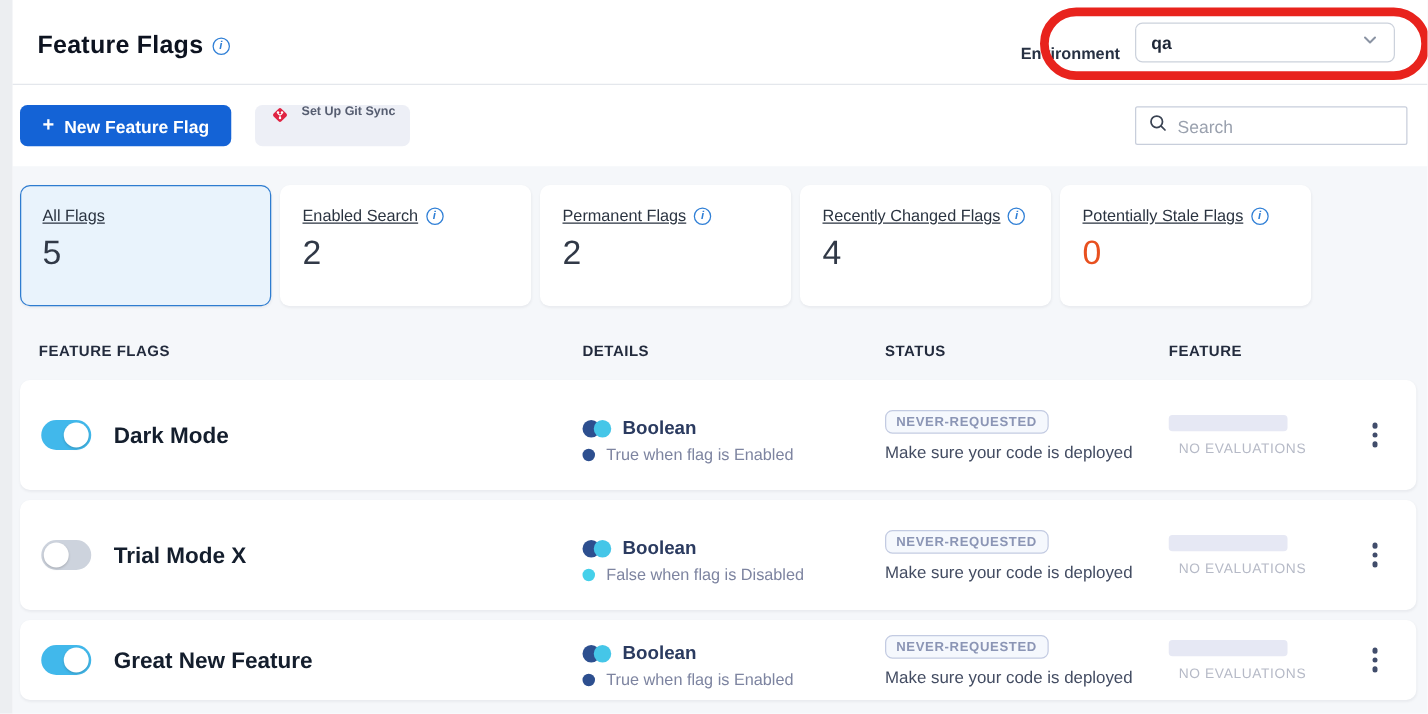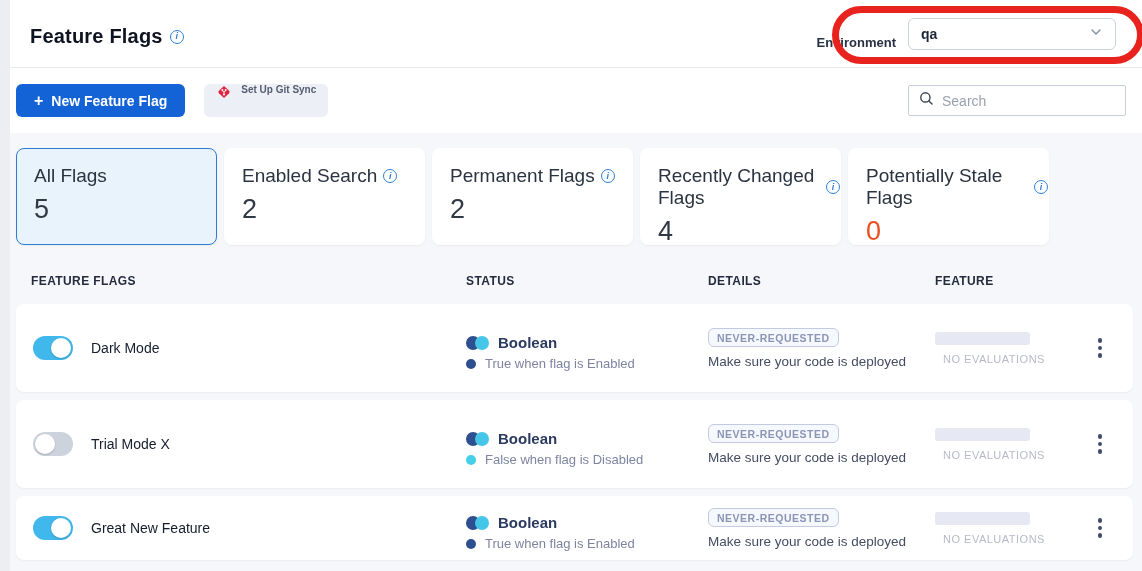--- a/index.html
+++ b/index.html
@@ -47,41 +47,41 @@
   .search-input::placeholder { color:#9aa1ae; }
 
   
   .content { background:#f5f7fa; height:438px; padding:15px 0 0 6px; }
 
   .stats-row { display:flex; gap:7px; }
   .stat-card { width:201px; height:97px; background:#fff; border:1px solid transparent; border-radius:8px;
     padding:16px 0 0 17px; box-shadow:0 1px 2px rgba(16,24,40,.05); cursor:pointer; }
   .stat-card.selected { background:#e9f3fc; border-color:#2e7cd0; }
   .stat-label-row { display:flex; align-items:center; gap:6px; }
-  .stat-label { font-size:19px; color:#2a3340; }
+  .stat-label { font-size:13px; color:#2a3340;text-decoration:underline; }
   .stat-value { font-size:27px; font-weight:500; color:#313947; margin-top:7px; }
   .stat-value.accent { color:#e8501f; }
 
   .table-head { margin-top:29px; margin-bottom:16px; display:grid;
     grid-template-columns:435px 242px 227px 1fr; padding-left:15px; width:1117px; }
   .th { font-size:12px; font-weight:700; color:#232b3d; letter-spacing:.4px; }
 
   .flag-row { width:1117px; background:#fff; border-radius:8px; box-shadow:0 1px 2px rgba(16,24,40,.05);
     margin-bottom:8px; display:grid; grid-template-columns:433px 242px 227px 1fr; align-items:center; padding-left:17px; height:88px; }
   .flag-row.short { height:64px; overflow:hidden; }
 
   .name-cell { display:flex; align-items:center; gap:18px; }
   .toggle { width:40px; height:24px; border-radius:12px; position:relative; cursor:pointer; flex:0 0 auto; }
   .toggle.on  { background:#41b8eb; }
   .toggle.off { background:#cdd3dd; }
   .toggle .knob { position:absolute; top:2px; width:20px; height:20px; background:#fff; border-radius:50%;
     box-shadow:0 1px 2px rgba(0,0,0,.18); }
   .toggle.on  .knob { right:2px; }
   .toggle.off .knob { left:2px; }
-  .flag-name { font-size:14px; font-weight:400; color:#141e2d; }
+  .flag-name { font-size:18px; font-weight:700; color:#141e2d; }
 
   .type-line { display:flex; align-items:center; gap:9px;margin-top:9px; }
   .bool-icon { position:relative; width:23px; height:14px; flex:0 0 auto; }
   .bool-icon .c1 { position:absolute; left:0; top:0; width:14px; height:14px; border-radius:50%; background:#2d4f8f; }
   .bool-icon .c2 { position:absolute; left:9px; top:0; width:14px; height:14px; border-radius:50%; background:#45c6e8; }
   .type-label { font-size:15px; font-weight:600; color:#2b3b60; }
   .variation-line { display:flex; align-items:center; gap:9px; margin-top:5px; }
   .variation-dot { width:10px; height:10px; border-radius:50%; flex:0 0 auto; }
   .variation-text { font-size:13px; color:#7d84a0; }
 
@@ -183,22 +183,22 @@
         <div class="stat-label-row">
           <span class="stat-label">Potentially Stale Flags</span>
           <span class="info-icon">i</span>
         </div>
         <div class="stat-value accent">0</div>
       </div>
     </div>
 
     <div class="table-head">
       <span class="th">FEATURE FLAGS</span>
+      <span class="th">DETAILS</span>
       <span class="th">STATUS</span>
-      <span class="th">DETAILS</span>
       <span class="th">FEATURE</span>
     </div>
 
     <div class="flag-row">
       <div class="name-cell">
         <div class="toggle on">
             <div class="knob"></div>
           </div>
         <span class="flag-name">Dark Mode</span>
       </div>

